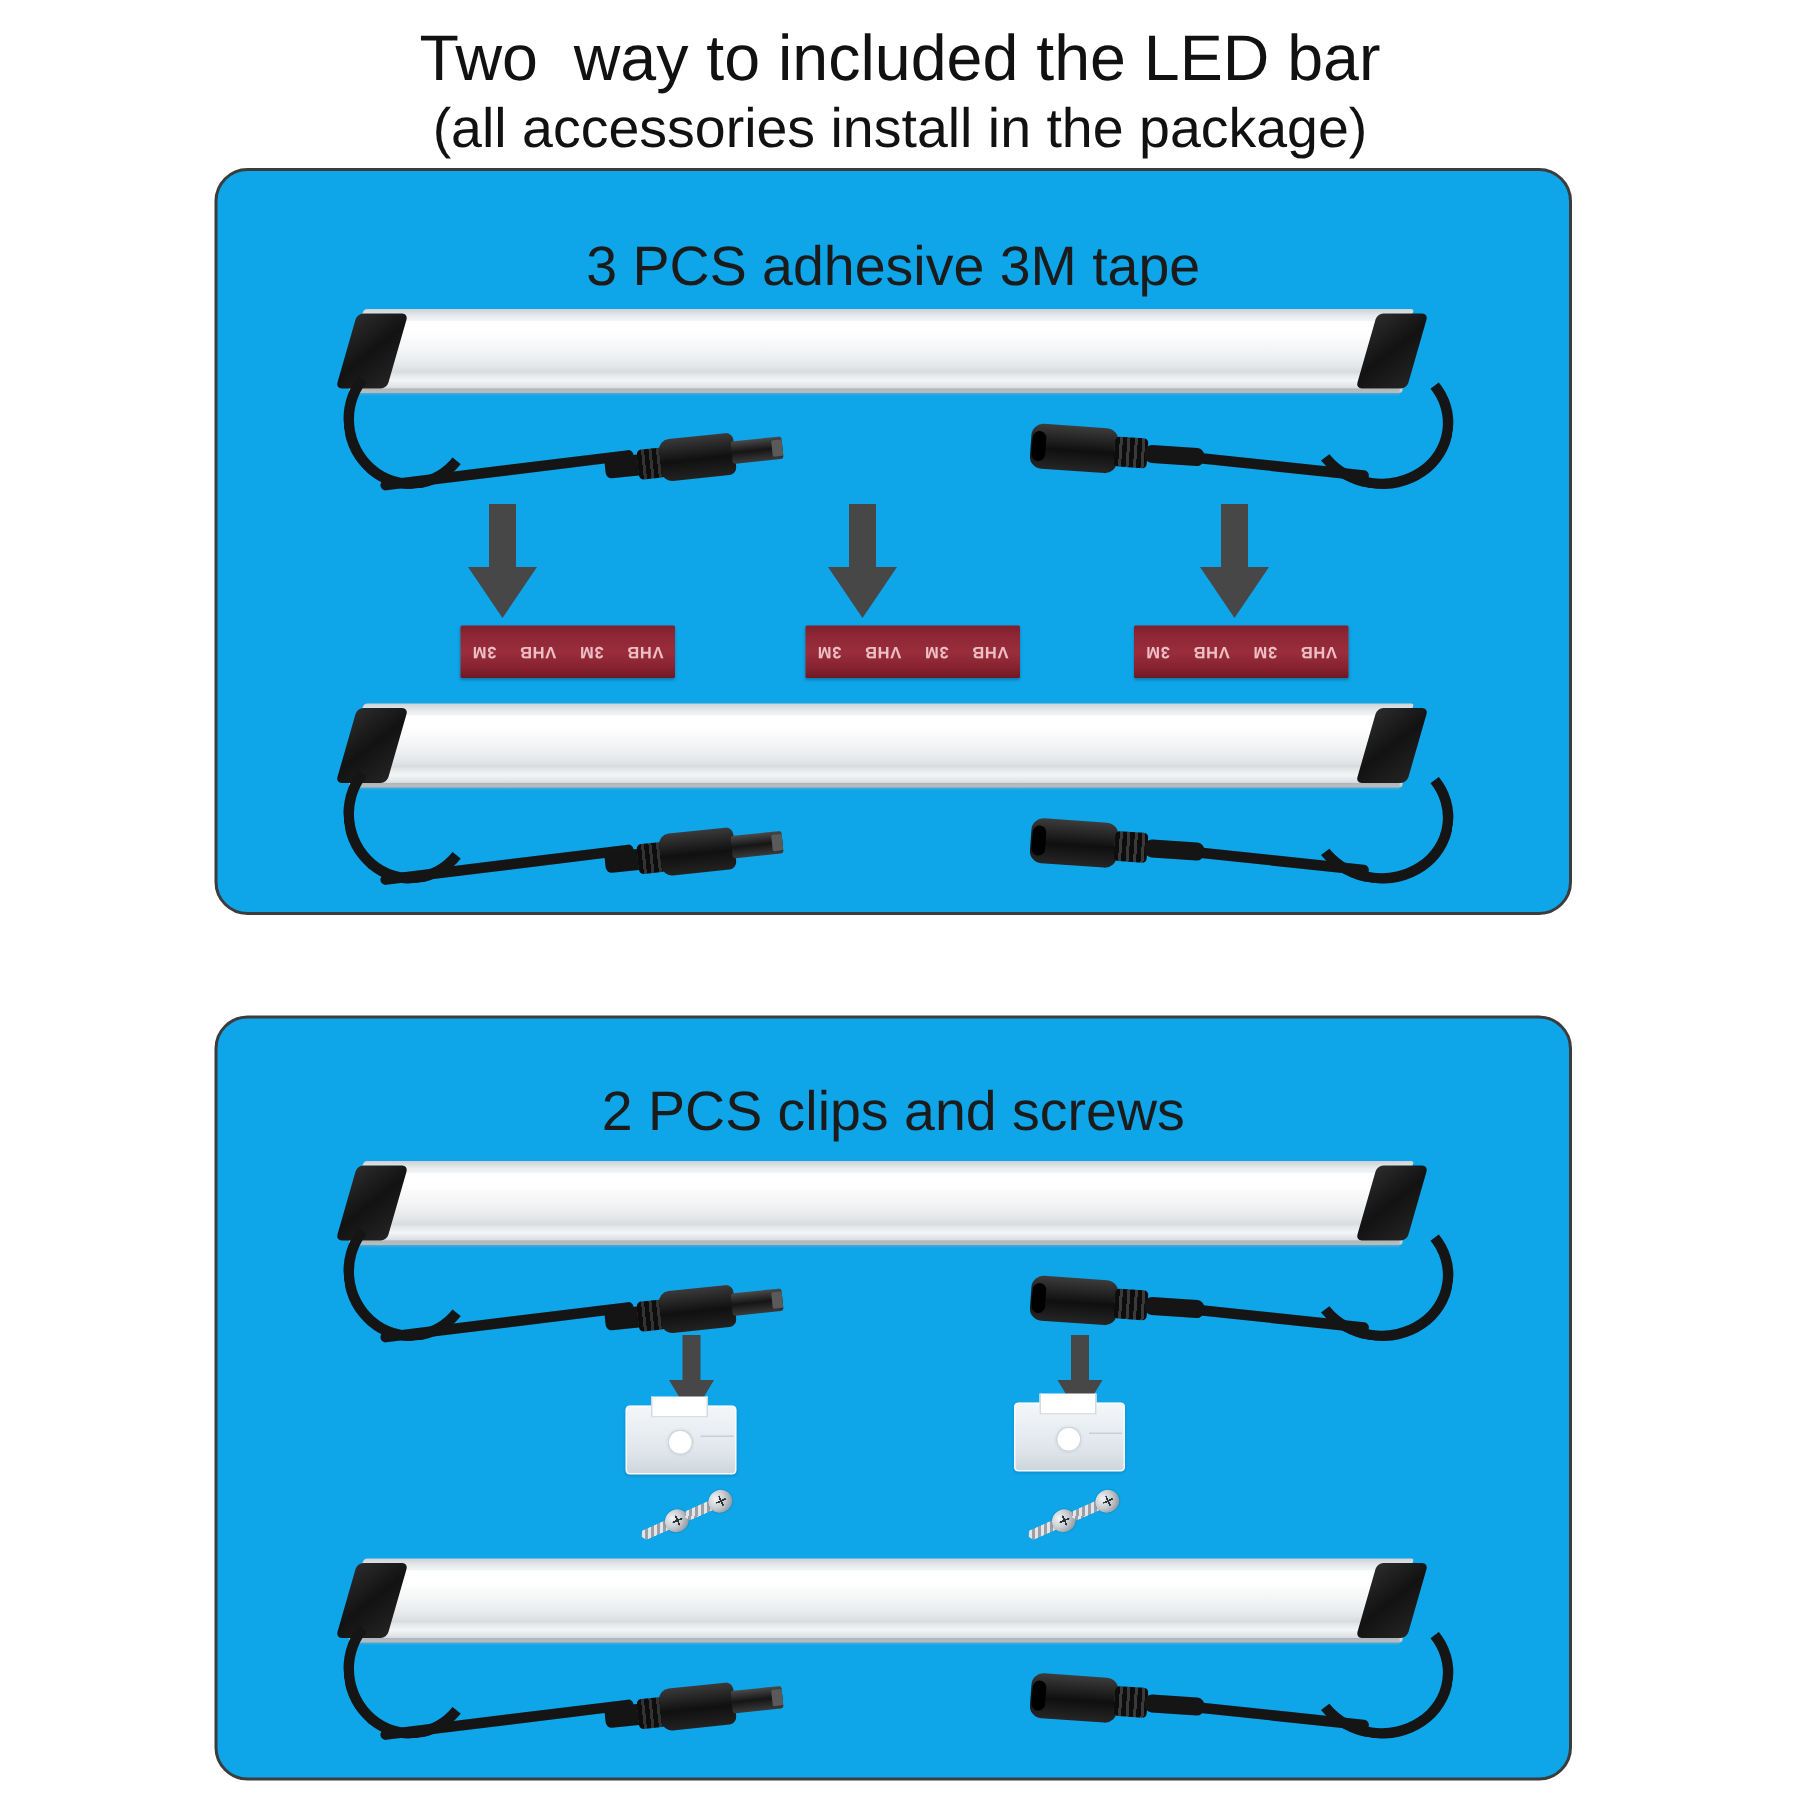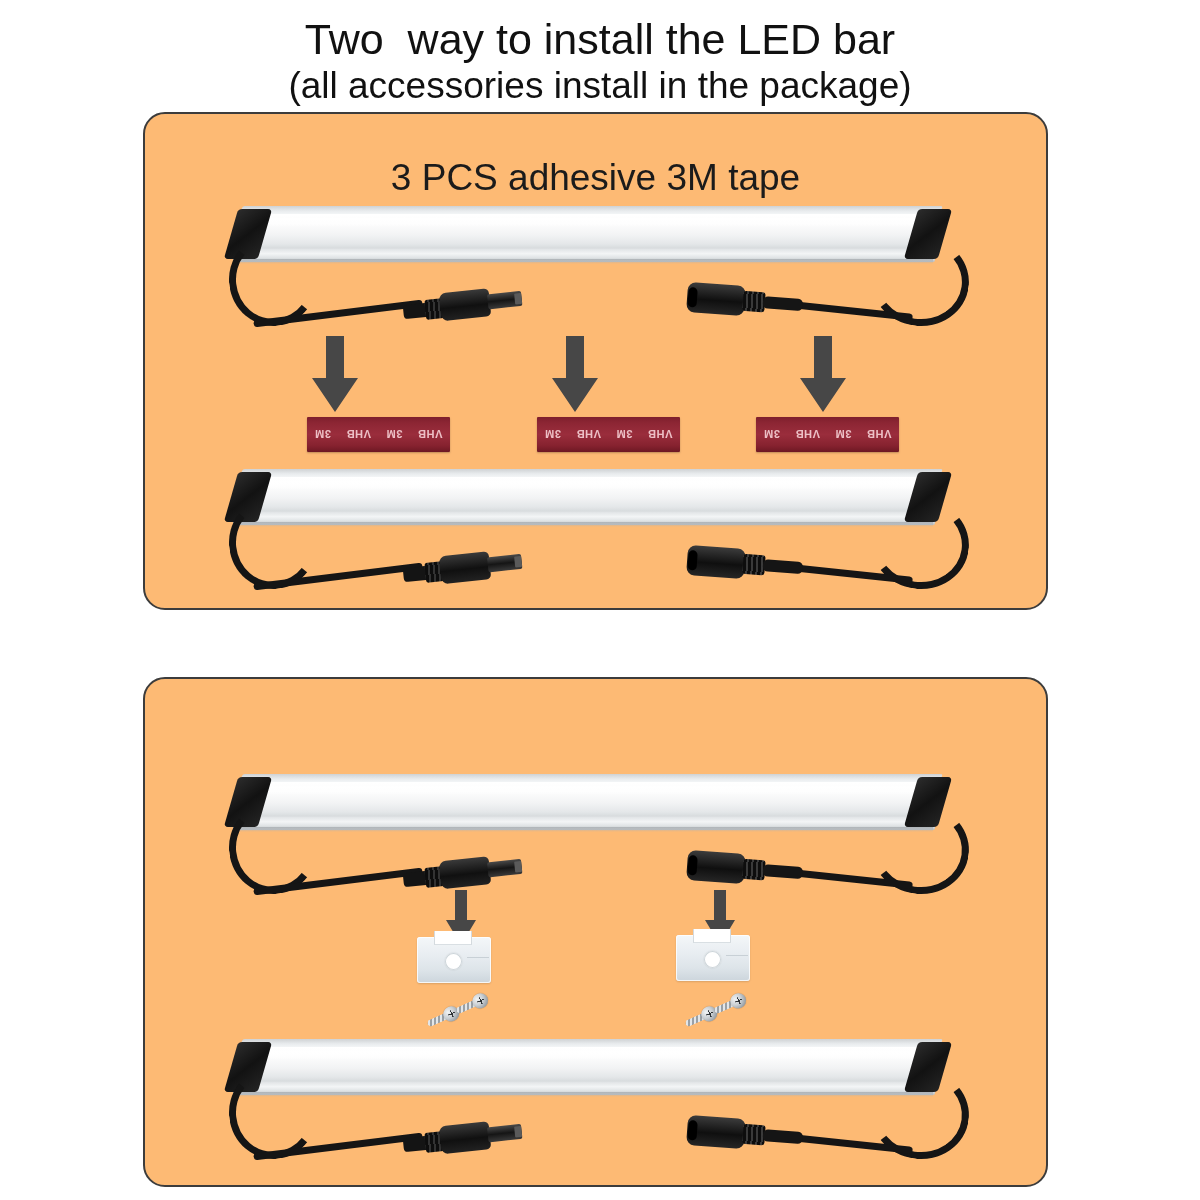--- a/index.html
+++ b/index.html
@@ -36,21 +36,21 @@
     line-height: 44px;
     color: #111;
     white-space: pre;
   }
 
   
   .panel {
     position: absolute;
     border: 2px solid #3c3c3c;
     border-radius: 22px;
-    background: #fdba74;
+    background: #0ea5e9;
     box-sizing: border-box;
   }
   #panel-tape {
     left: 143px;
     top: 112px;
     width: 905px;
     height: 498px;
   }
   #panel-clips {
     left: 143px;
@@ -357,21 +357,21 @@
     background: repeating-linear-gradient(115deg,
         #9aa0a5 0 2px, #e2e6e9 2px 4px);
     border-radius: 1px 0 0 1px;
     clip-path: polygon(12% 0, 100% 0, 100% 100%, 12% 100%, 0 50%);
   }
 </style>
 </head>
 <body>
 
 <div class="title-block">
-  <div class="title-line1">Two  way to install the LED bar</div>
+  <div class="title-line1">Two  way to included the LED bar</div>
   <div class="title-line2">(all accessories install in the package)</div>
 </div>
 
 <div class="panel" id="panel-tape">
 
   <div class="panel-heading" id="heading-tape">3 PCS adhesive 3M tape</div>
 
   <div class="led-assembly" style="left:82px; top:92px;">
     <div class="bar-body">
       <div class="bar-top-edge"></div>
@@ -461,20 +461,21 @@
       <div class="barrel"></div>
       <div class="mouth"></div>
       <div class="ribs"></div>
       <div class="strain"></div>
     </div>
   </div>
 </div>
 
 <div class="panel" id="panel-clips">
 
+  <div class="panel-heading" id="heading-clips">2 PCS clips and screws</div>
 
   <div class="led-assembly" style="left:82px; top:95px;">
     <div class="bar-body">
       <div class="bar-top-edge"></div>
       <div class="bar-base"></div>
       <div class="bar-base-shadow"></div>
       <div class="bar-diffuser"></div>
       <div class="bar-diffuser-gloss"></div>
       <div class="endcap endcap-left"></div>
       <div class="endcap endcap-right"></div>

